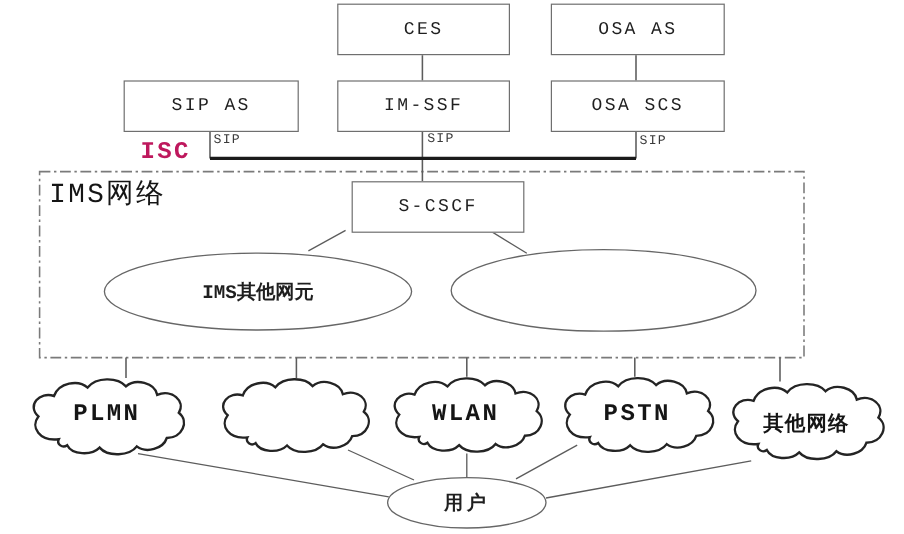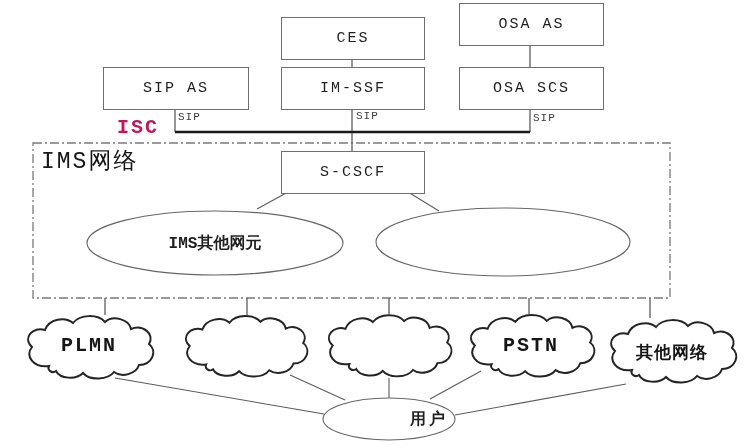--- a/index.html
+++ b/index.html
@@ -13,21 +13,21 @@
   .sip{font-size:11px;letter-spacing:1px;color:#3a3a3a;}
   .isc{font-size:20px;font-weight:bold;letter-spacing:2px;}
   .region-title{font-size:23px;letter-spacing:2px;color:#151515;
        font-family:"Liberation Mono","DejaVu Sans Mono","Liberation Sans",sans-serif;}
   .ellipse-lbl{position:absolute;text-align:center;font-size:16px;font-weight:600;color:#1f1f1f;
        font-family:"Liberation Mono","DejaVu Sans Mono","Liberation Sans",sans-serif;}
   .cloud-lbl{position:absolute;text-align:center;font-size:20px;font-weight:bold;
        letter-spacing:2px;color:#151515;
        font-family:"Liberation Mono","DejaVu Sans Mono","Liberation Sans",sans-serif;}
   .cloud-lbl.cjk{font-size:17px;font-weight:600;letter-spacing:1px;}
-  .user-lbl{font-size:16px;font-weight:600;letter-spacing:3px;padding-left:40px;}
+  .user-lbl{font-size:16px;font-weight:600;letter-spacing:3px;}
 </style>
 </head>
 <body>
 
 <div class="stage">
 
   <svg class="layer" width="753" height="445" viewBox="0 0 753 445">
     <defs>
       <symbol id="cloud" viewBox="0 0 140 66">
         <path d="M30 52 C14 54 6 42 13 33 C3 24 14 12 26 16 C30 5 46 2 54 9
@@ -67,46 +67,47 @@
 
     <use href="#cloud" x="18" y="314" width="142" height="66"></use>
     <use href="#cloud" x="175" y="314" width="140" height="64"></use>
     <use href="#cloud" x="320" y="313" width="137" height="65"></use>
     <use href="#cloud" x="462" y="313" width="138" height="65"></use>
     <use href="#cloud" x="602" y="317" width="140" height="68"></use>
 
     <ellipse cx="389" cy="419" rx="66" ry="21" fill="#ffffff" stroke="#666666" stroke-width="1.1"></ellipse>
   </svg>
 
-  <div class="box" style="left:281px;top:17px;width:142px;height:41px">
+  <div class="box" style="left:281px;top:3px;width:142px;height:41px">
     <span>CES</span>
   </div>
   <div class="box" style="left:103px;top:67px;width:144px;height:41px">
     <span>SIP AS</span>
   </div>
   <div class="box" style="left:459px;top:3px;width:143px;height:41px">
     <span>OSA AS</span>
   </div>
   <div class="box" style="left:281px;top:67px;width:142px;height:41px">
     <span>IM-SSF</span>
   </div>
   <div class="box" style="left:459px;top:67px;width:143px;height:41px">
     <span>OSA SCS</span>
   </div>
-  <div class="box" style="left:281px;top:151px;width:142px;height:41px">
+  <div class="box" style="left:293px;top:151px;width:142px;height:41px">
     <span>S-CSCF</span>
   </div>
 
   <div class="lbl isc" style="left:117px;top:116px">ISC</div>
   <div class="lbl sip" style="left:178px;top:111px">SIP</div>
   <div class="lbl sip" style="left:356px;top:110px">SIP</div>
   <div class="lbl sip" style="left:533px;top:112px">SIP</div>
 
   <div class="lbl region-title" style="left:41px;top:145px">IMS网络</div>
 
   <div class="ellipse-lbl" style="left:87px;top:233px;width:256px">IMS其他网元</div>
   <div class="ellipse-lbl user-lbl" style="left:323px;top:409px;width:132px">用户</div>
 
   <div class="cloud-lbl" style="left:19px;top:334px;width:140px">PLMN</div>
+  <div class="cloud-lbl" style="left:318px;top:334px;width:140px">WLAN</div>
   <div class="cloud-lbl" style="left:461px;top:334px;width:140px">PSTN</div>
   <div class="cloud-lbl cjk" style="left:602px;top:341px;width:140px">其他网络</div>
 
 </div>
 
 </body></html>

